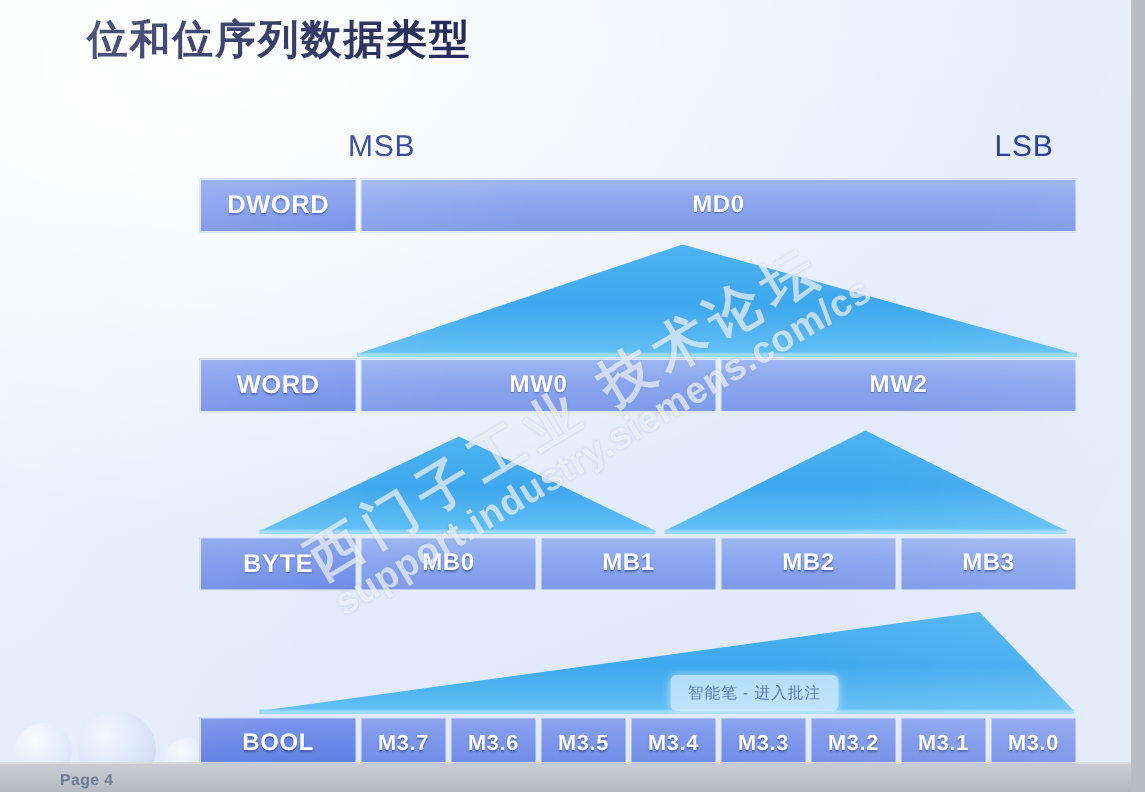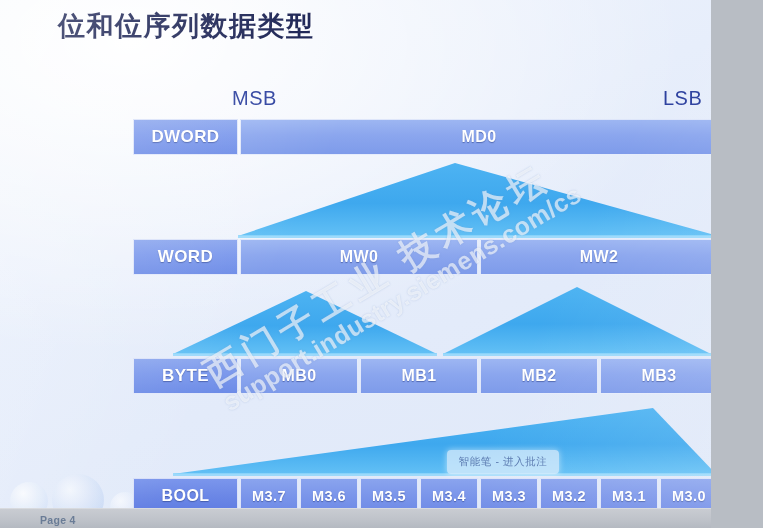--- a/index.html
+++ b/index.html
@@ -6,27 +6,26 @@
   html, body {
     margin: 0;
     padding: 0;
     background: #b8bdc4;
   }
   body {
     font-family: "Liberation Sans", sans-serif;
   }
   #slide {
     position: relative;
-    width: 700px;
+    width: 754px;
     height: 528px;
     overflow: hidden;
     background:
       radial-gradient(ellipse 900px 500px at 18% 8%, #ffffff 0%, rgba(255,255,255,0) 62%),
       linear-gradient(160deg, #eef3fc 0%, #e7eefb 38%, #e3ebfa 62%, #dfe8f8 100%);
-    padding-left: 11px;
   }
 
   
   .bubble {
     position: absolute;
     border-radius: 50%;
     pointer-events: none;
   }
 
   

